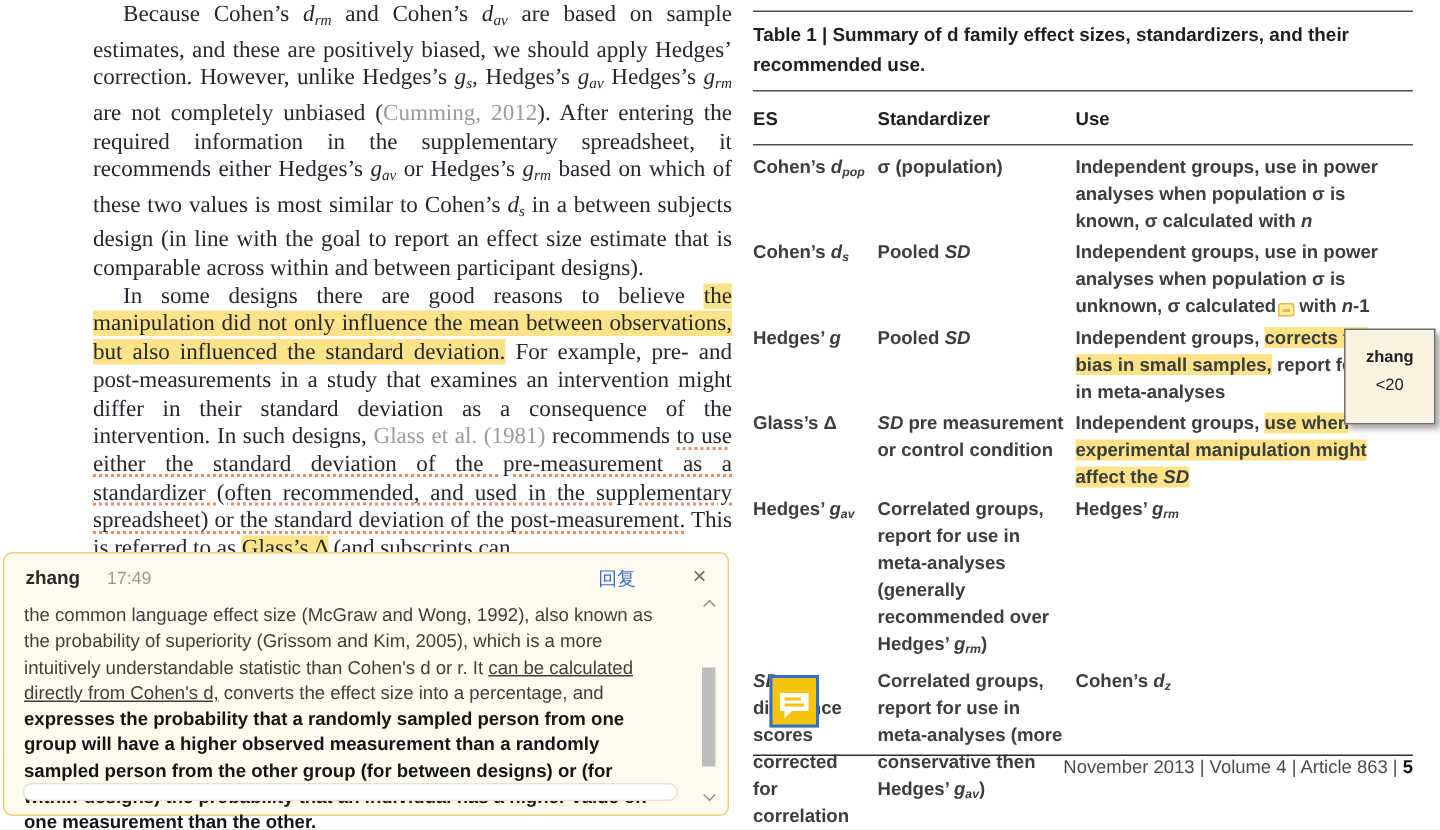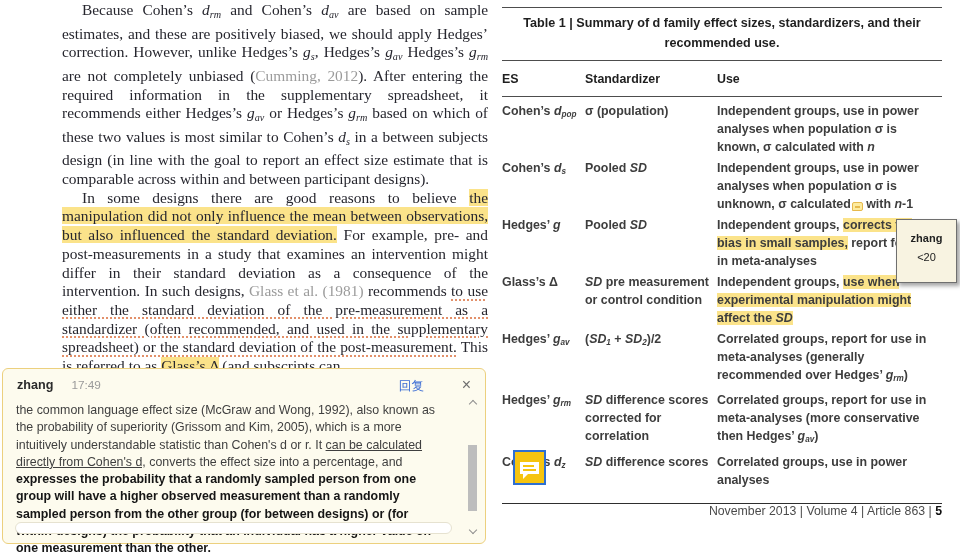--- a/index.html
+++ b/index.html
@@ -33,21 +33,21 @@
   .s-u  { text-decoration-line: underline; }
   .s-i.s-hl { font-style: italic; background:#fbe38a; }
 
   
   .right-col {
     position: absolute; left: 502px; top: 0; width: 440px;
     font-size: 12.4px; line-height: 18px; color: #3d3d3d;
   }
   .rule { border-top: 1px solid #4d4d4d; height: 0; }
   .rule.top { margin-top: 7px; }
-  .tbl-title { font-weight: bold; color: #1f1f1f; font-size: 12.6px; line-height: 19.5px; padding: 6px 0 7px; text-align: center; }
+  .tbl-title { font-weight: bold; color: #1f1f1f; font-size: 12.6px; line-height: 19.5px; padding: 6px 0 7px; }
   .tbl-head {
     display: grid; grid-template-columns: 83px 132px 225px;
     font-weight: bold; color: #1f1f1f; padding: 9px 0 8px;
   }
   .tbl-rows { display: grid; grid-template-columns: 83px 132px 225px; padding-top: 5px; }
   .cell { padding: 0 8px 3px 0; font-weight: bold; }
 
   .anchor-icon {
     display: inline-block; width: 11px; height: 9px;
     background: #fdeb9e; border: 1px solid #e6b94c; border-radius: 2px 2px 2px 0;
@@ -144,21 +144,20 @@
         <div class="cell"><span>Cohen’s </span><span class="s-i">d</span><span class="s-sub">s</span></div>
         <div class="cell"><span>Pooled </span><span class="s-i">SD</span></div>
         <div class="cell"><span>Independent groups, use in power analyses when population σ is unknown, σ calculated</span><span class="anchor-icon"></span><span> with </span><span class="s-i">n</span><span>-1</span></div>
         <div class="cell"><span>Hedges’ </span><span class="s-i">g</span></div>
         <div class="cell"><span>Pooled </span><span class="s-i">SD</span></div>
         <div class="cell"><span>Independent groups, </span><span class="s-hl">corrects for bias in small samples,</span><span> report for use in meta-analyses</span></div>
         <div class="cell"><span>Glass’s Δ</span></div>
         <div class="cell"><span class="s-i">SD</span><span> pre measurement or control condition</span></div>
         <div class="cell"><span>Independent groups, </span><span class="s-hl">use when experimental manipulation might affect the </span><span class="s-i s-hl">SD</span></div>
         <div class="cell"><span>Hedges’ </span><span class="s-i">g</span><span class="s-sub">av</span></div>
-        <div class="cell"><span>(</span><span class="s-i">SD</span><span class="s-sub">1</span><span> + </span><span class="s-i">SD</span><span class="s-sub">2</span><span>)/2</span></div>
         <div class="cell"><span>Correlated groups, report for use in meta-analyses (generally recommended over Hedges’ </span><span class="s-i">g</span><span class="s-sub">rm</span><span>)</span></div>
         <div class="cell"><span>Hedges’ </span><span class="s-i">g</span><span class="s-sub">rm</span></div>
         <div class="cell"><span class="s-i">SD</span><span> difference scores corrected for correlation</span></div>
         <div class="cell"><span>Correlated groups, report for use in meta-analyses (more conservative then Hedges’ </span><span class="s-i">g</span><span class="s-sub">av</span><span>)</span></div>
         <div class="cell"><span>Cohen’s </span><span class="s-i">d</span><span class="s-sub">z</span></div>
         <div class="cell"><span class="s-i">SD</span><span> difference scores</span></div>
         <div class="cell"><span>Correlated groups, use in power analyses</span></div>
       </div>
   </div>
 

